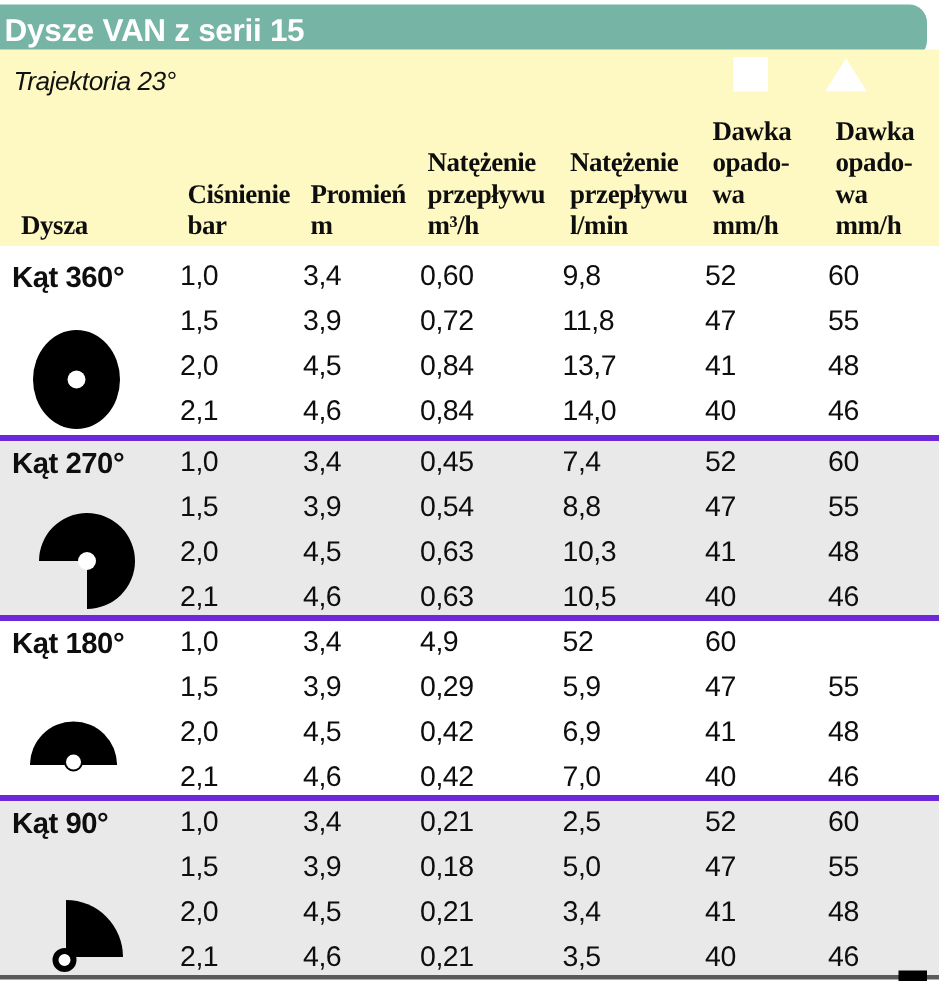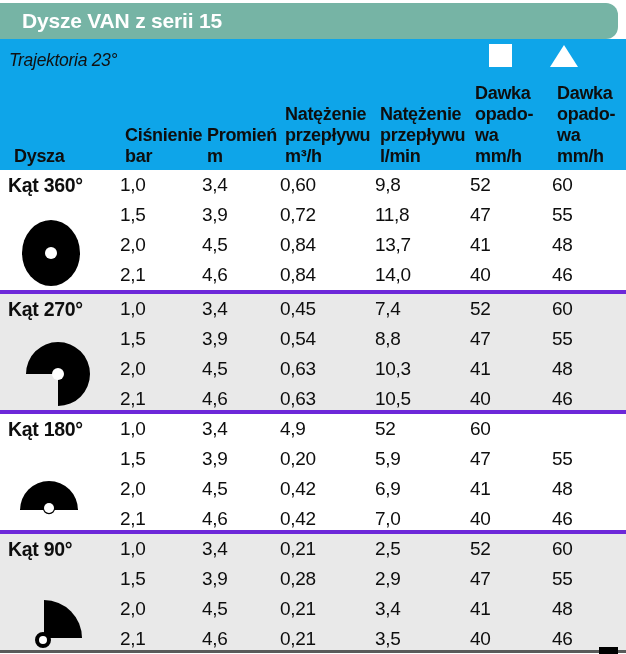--- a/index.html
+++ b/index.html
@@ -5,38 +5,38 @@
   html,body{margin:0;padding:0;background:#ffffff;}
   .page{
     position:relative;width:626px;height:654px;background:#ffffff;
     font-family:"Liberation Sans","DejaVu Sans",sans-serif;color:#0e0e0e;
     overflow:hidden;letter-spacing:-0.3px;
   }
   
   .title-bar{
     position:absolute;top:3px;left:0;width:618px;height:36px;
     background:#76b4a5;border-radius:0 12px 12px 0;
-    display:flex;align-items:center;padding-left:22px;box-sizing:border-box;
+    display:flex;align-items:center;padding-left:3px;box-sizing:border-box;
   }
   .title-bar .title{color:#ffffff;font-weight:bold;font-size:21px;letter-spacing:-0.2px;}
   
   .band{
-    position:absolute;top:39px;left:0;width:626px;height:131px;background:#0ea5e9;
+    position:absolute;top:33px;left:0;width:626px;height:131px;background:#fef9c3;
   }
   .subtitle{
     position:absolute;top:11px;left:9px;font-style:italic;font-size:17.5px;color:#111;
   }
   .legend-square{position:absolute;left:489px;top:5px;width:23px;height:23px;background:#ffffff;}
   .legend-triangle{position:absolute;left:550px;top:6px;width:28px;height:22px;}
   .header-grid{
     position:absolute;left:0;bottom:3px;width:626px;
     display:grid;grid-template-columns:125px 82px 78px 95px 95px 82px 69px;
     align-items:end;font-weight:bold;font-size:18px;line-height:21px;
   }
-  .header-cell{white-space:nowrap;}
+  .header-cell{white-space:nowrap;font-family:Liberation Serif, serif;}
   .header-cell.first{padding-left:14px;}
   
   .table{position:absolute;top:170px;left:0;width:626px;}
   .section{position:relative;height:120px;box-sizing:border-box;}
   .section.alt{background:#e9e9e9;}
   .section + .section{border-top:4px solid #6d28d9;}
   .section-label{
     position:absolute;top:4px;left:8px;font-weight:bold;font-size:19.5px;white-space:nowrap;
   }
   .section-icon{position:absolute;}
@@ -208,21 +208,21 @@
           <div class="row">
             <div class="cell">1,0</div>
             <div class="cell">3,4</div>
             <div class="cell">4,9</div>
             <div class="cell">52</div>
             <div class="cell">60</div>
           </div>
           <div class="row">
             <div class="cell">1,5</div>
             <div class="cell">3,9</div>
-            <div class="cell">0,20</div>
+            <div class="cell">0,29</div>
             <div class="cell">5,9</div>
             <div class="cell">47</div>
             <div class="cell">55</div>
           </div>
           <div class="row">
             <div class="cell">2,0</div>
             <div class="cell">4,5</div>
             <div class="cell">0,42</div>
             <div class="cell">6,9</div>
             <div class="cell">41</div>
@@ -250,22 +250,22 @@
             <div class="cell">1,0</div>
             <div class="cell">3,4</div>
             <div class="cell">0,21</div>
             <div class="cell">2,5</div>
             <div class="cell">52</div>
             <div class="cell">60</div>
           </div>
           <div class="row">
             <div class="cell">1,5</div>
             <div class="cell">3,9</div>
-            <div class="cell">0,28</div>
-            <div class="cell">2,9</div>
+            <div class="cell">0,18</div>
+            <div class="cell">5,0</div>
             <div class="cell">47</div>
             <div class="cell">55</div>
           </div>
           <div class="row">
             <div class="cell">2,0</div>
             <div class="cell">4,5</div>
             <div class="cell">0,21</div>
             <div class="cell">3,4</div>
             <div class="cell">41</div>
             <div class="cell">48</div>

